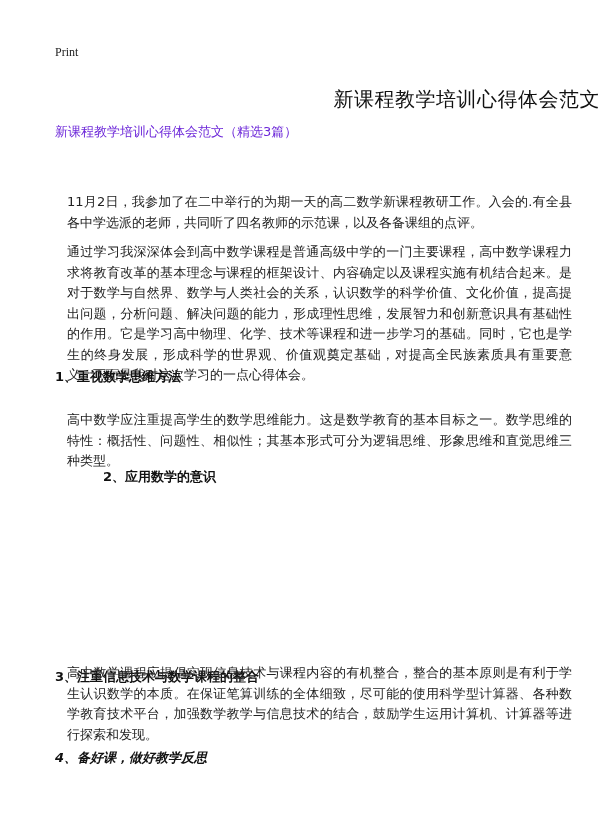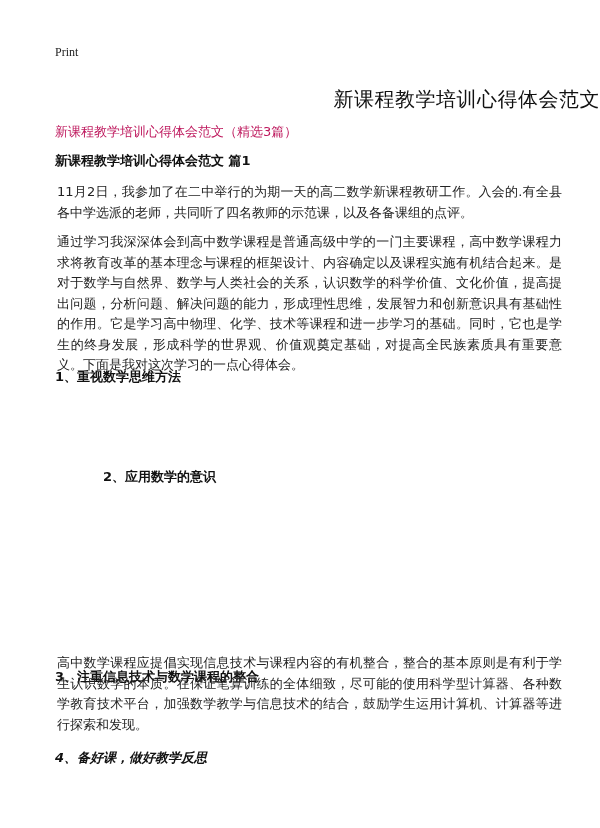--- a/index.html
+++ b/index.html
@@ -14,49 +14,49 @@
       font-family: "Liberation Serif", "DejaVu Serif", serif;
       font-size: 12px; color: #222;
     }
     .doc-title {
       position: absolute; left: 0; width: 600px; top: 86px;
       text-align: right; font-size: 20px; font-weight: normal; color: #111;
       letter-spacing: 0.5px;
     }
     .subtitle {
       position: absolute; left: 55px; top: 123px;
-      font-size: 13px; color: #be185d;
+      font-size: 13px; color: #6d28d9;
     }
     .article-heading {
       position: absolute; left: 55px; top: 152px;
       font-size: 13px; font-weight: bold; color: #111;
     }
     .para {
       position: absolute; left: 55px; width: 505px;
       font-size: 13px; line-height: 20.5px; color: #222;
-      text-align: justify; margin: 2px;
+      text-align: justify; margin: 12px;
     }
     .section-heading {
       position: absolute; left: 55px;
       font-size: 13px; font-weight: bold; color: #111;
     }
   </style>
 </head>
 <body>
 
 <div class="page">
   <div class="print-label">Print</div>
   <div class="doc-title">新课程教学培训心得体会范文</div>
   <div class="subtitle">新课程教学培训心得体会范文（精选3篇）</div>
-  <div class="article-heading">新课程教学培训心得体会范文 篇1</div>
 
   <p class="para" style="top:180px;">11月2日，我参加了在二中举行的为期一天的高二数学新课程教研工作。入会的.有全县各中学选派的老师，共同听了四名教师的示范课，以及各备课组的点评。</p>
   <p class="para" style="top:230px;">通过学习我深深体会到高中数学课程是普通高级中学的一门主要课程，高中数学课程力求将教育改革的基本理念与课程的框架设计、内容确定以及课程实施有机结合起来。是对于数学与自然界、数学与人类社会的关系，认识数学的科学价值、文化价值，提高提出问题，分析问题、解决问题的能力，形成理性思维，发展智力和创新意识具有基础性的作用。它是学习高中物理、化学、技术等课程和进一步学习的基础。同时，它也是学生的终身发展，形成科学的世界观、价值观奠定基础，对提高全民族素质具有重要意义。下面是我对这次学习的一点心得体会。</p>
 
   <div class="section-heading" style="top:368px;text-align:center;">1、重视数学思维方法</div>
+  <p class="para" style="top:398px;">高中数学应注重提高学生的数学思维能力。这是数学教育的基本目标之一。数学思维的特性：概括性、问题性、相似性；其基本形式可分为逻辑思维、形象思维和直觉思维三种类型。</p>
 
   <div class="section-heading" style="top:468px;margin-left:48px;">2、应用数学的意识</div>
 
   <div class="section-heading" style="top:620px;margin-top:48px;">3、注重信息技术与数学课程的整合</div>
   <p class="para" style="top:651px;">高中数学课程应提倡实现信息技术与课程内容的有机整合，整合的基本原则是有利于学生认识数学的本质。在保证笔算训练的全体细致，尽可能的使用科学型计算器、各种数学教育技术平台，加强数学教学与信息技术的结合，鼓励学生运用计算机、计算器等进行探索和发现。</p>
 
   <div class="section-heading" style="top:749px;font-style:italic;">4、备好课，做好教学反思</div>
 </div>
 
 </body></html>

